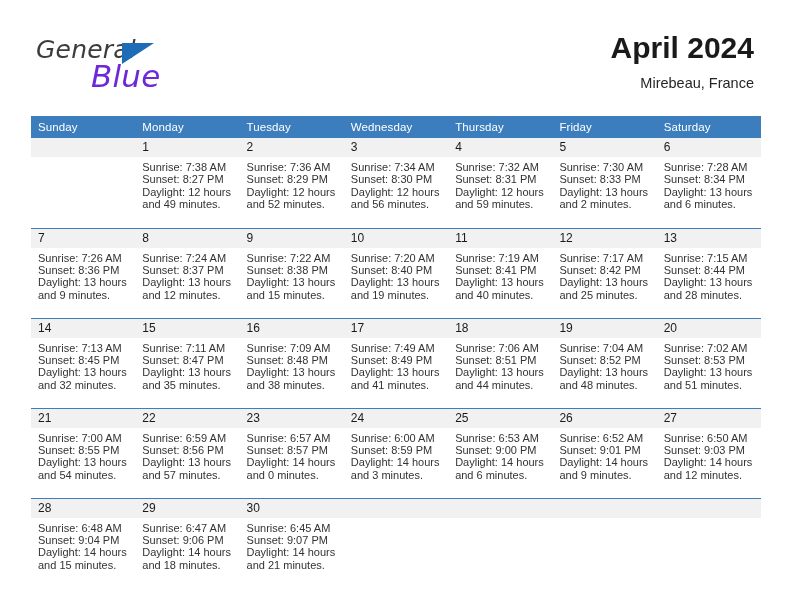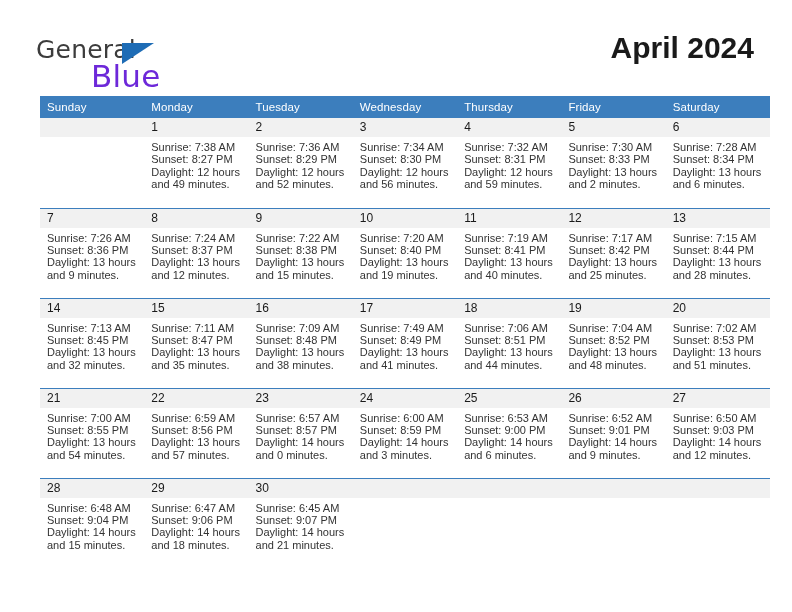--- a/index.html
+++ b/index.html
@@ -31,20 +31,21 @@
     height: 103px;
     box-sizing: border-box;
     padding: 0 34px;
   }
   .logo {
     position: absolute;
     left: 36px;
     top: 36px;
     width: 220px;
     height: 56px;
+    font-style: italic;
   }
   .logo-general {
     position: absolute;
     left: 0;
     top: 0;
     font-size: 25px;
     letter-spacing: 0.2px;
     color: #3c3c3c;
     font-family: "DejaVu Sans", sans-serif;
     font-weight: 400;
@@ -89,25 +90,24 @@
     color: #262626;
     line-height: 20px;
     margin-top: 7px;
     white-space: nowrap;
   }
 
   
   .calendar {
     position: absolute;
     left: 31px;
-    top: 96px;
+    top: 116px;
     width: 730px;
     border-collapse: collapse;
     table-layout: fixed;
-    margin-left: 9px;
   }
   .calendar th {
     background: #3c7ebd;
     color: #ffffff;
     font-size: 11.5px;
     font-weight: 400;
     text-align: left;
     padding: 5px 0 5px 7px;
     height: 20px;
     box-sizing: border-box;
@@ -163,20 +163,21 @@
   <div class="header">
 
     <div class="logo">
       <span class="logo-general">General</span>
       <span class="logo-triangle"></span>
       <span class="logo-blue">Blue</span>
     </div>
 
     <div class="title-block">
       <div class="cal-title">April 2024</div>
+      <div class="cal-subtitle">Mirebeau, France</div>
     </div>
 
   </div>
 
   <table class="calendar">
     <thead>
       <tr id="weekday-header-row">
           <th>Sunday</th>
           <th>Monday</th>
           <th>Tuesday</th>

